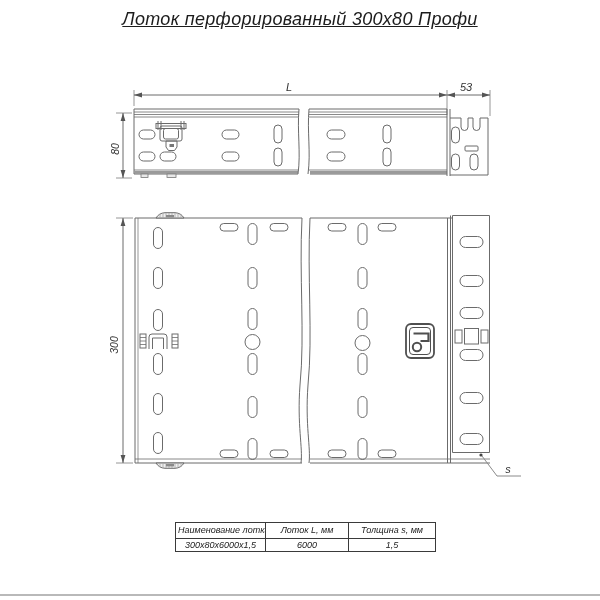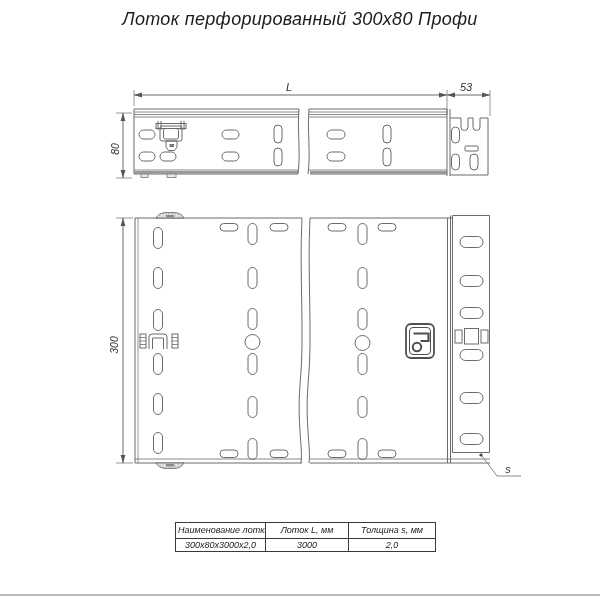--- a/index.html
+++ b/index.html
@@ -1,19 +1,19 @@
 <!DOCTYPE html>
 <html><head>
 <meta charset="utf-8">
 <style>
   html,body { margin:0; padding:0; }
   body { width:600px; height:600px; background:#ffffff; font-family:"Liberation Sans", sans-serif; }
   .page { position:absolute; left:0; top:0; width:600px; height:600px; background:#fff; overflow:hidden; }
   .title { position:absolute; left:0; top:8px; width:600px; text-align:center;
-           font-style:italic; font-size:18px; line-height:22px; color:#1c1c1c; letter-spacing:0.3px; }
+           font-style:italic; font-size:18px; line-height:22px; color:#1c1c1c; letter-spacing:0.3px;text-decoration:underline; }
   .drawing { position:absolute; left:0; top:0; }
   .spec-table { position:absolute; left:175px; top:522px; width:260px; border-collapse:collapse;
                 font-style:italic; font-size:9px; color:#222; table-layout:fixed; }
   .spec-table th, .spec-table td { border:1px solid #3a3a3a; padding:0 2px; text-align:center;
                 font-weight:normal; height:12px; line-height:11px; overflow:hidden; white-space:nowrap; }
   .spec-table thead th { height:15px; }
   .col-name { width:90px; } .col-len { width:83px; } .col-thk { width:87px; }
   .bottom-frame { position:absolute; left:0; top:594px; width:600px; height:2px; background:#b9b9b9; }
 </style>
 </head>
@@ -269,21 +269,21 @@
       </colgroup>
     <thead>
       <tr>
         <th>Наименование лотка</th>
         <th>Лоток L, мм</th>
         <th>Толщина s, мм</th>
       </tr>
     </thead>
     <tbody>
       <tr>
-        <td>300х80х3000х2,0</td>
-        <td>3000</td>
-        <td>2,0</td>
+        <td>300х80х6000х1,5</td>
+        <td>6000</td>
+        <td>1,5</td>
       </tr>
     </tbody>
   </table>
 
   <div class="bottom-frame"></div>
 </div>
 
 </body></html>

